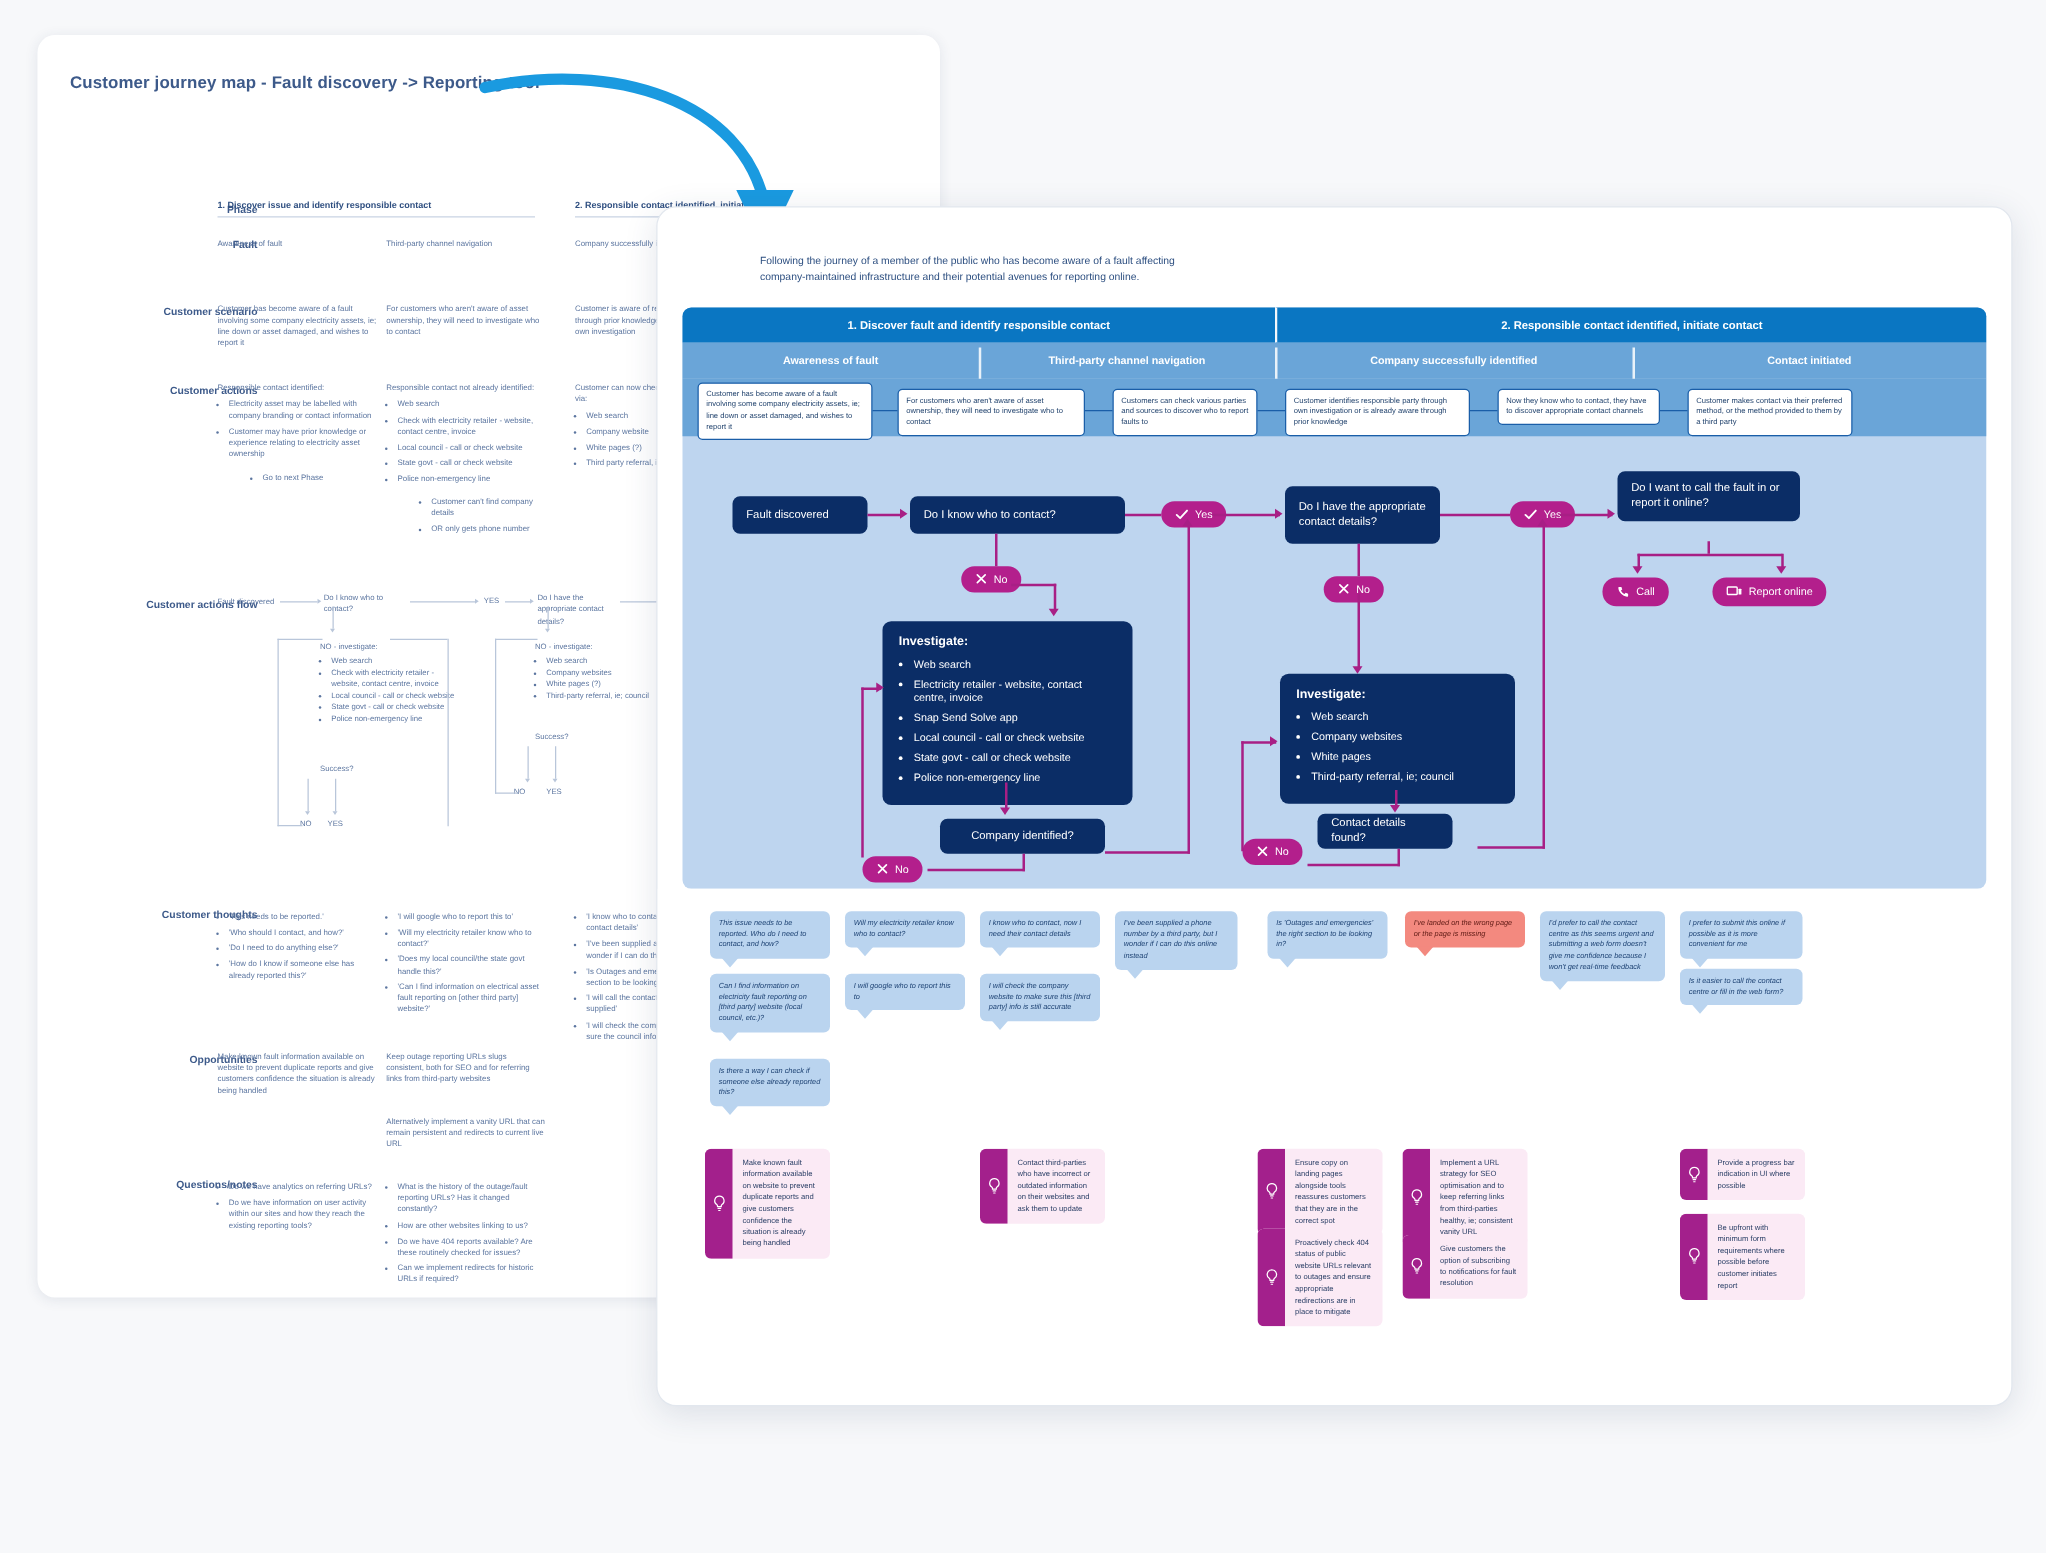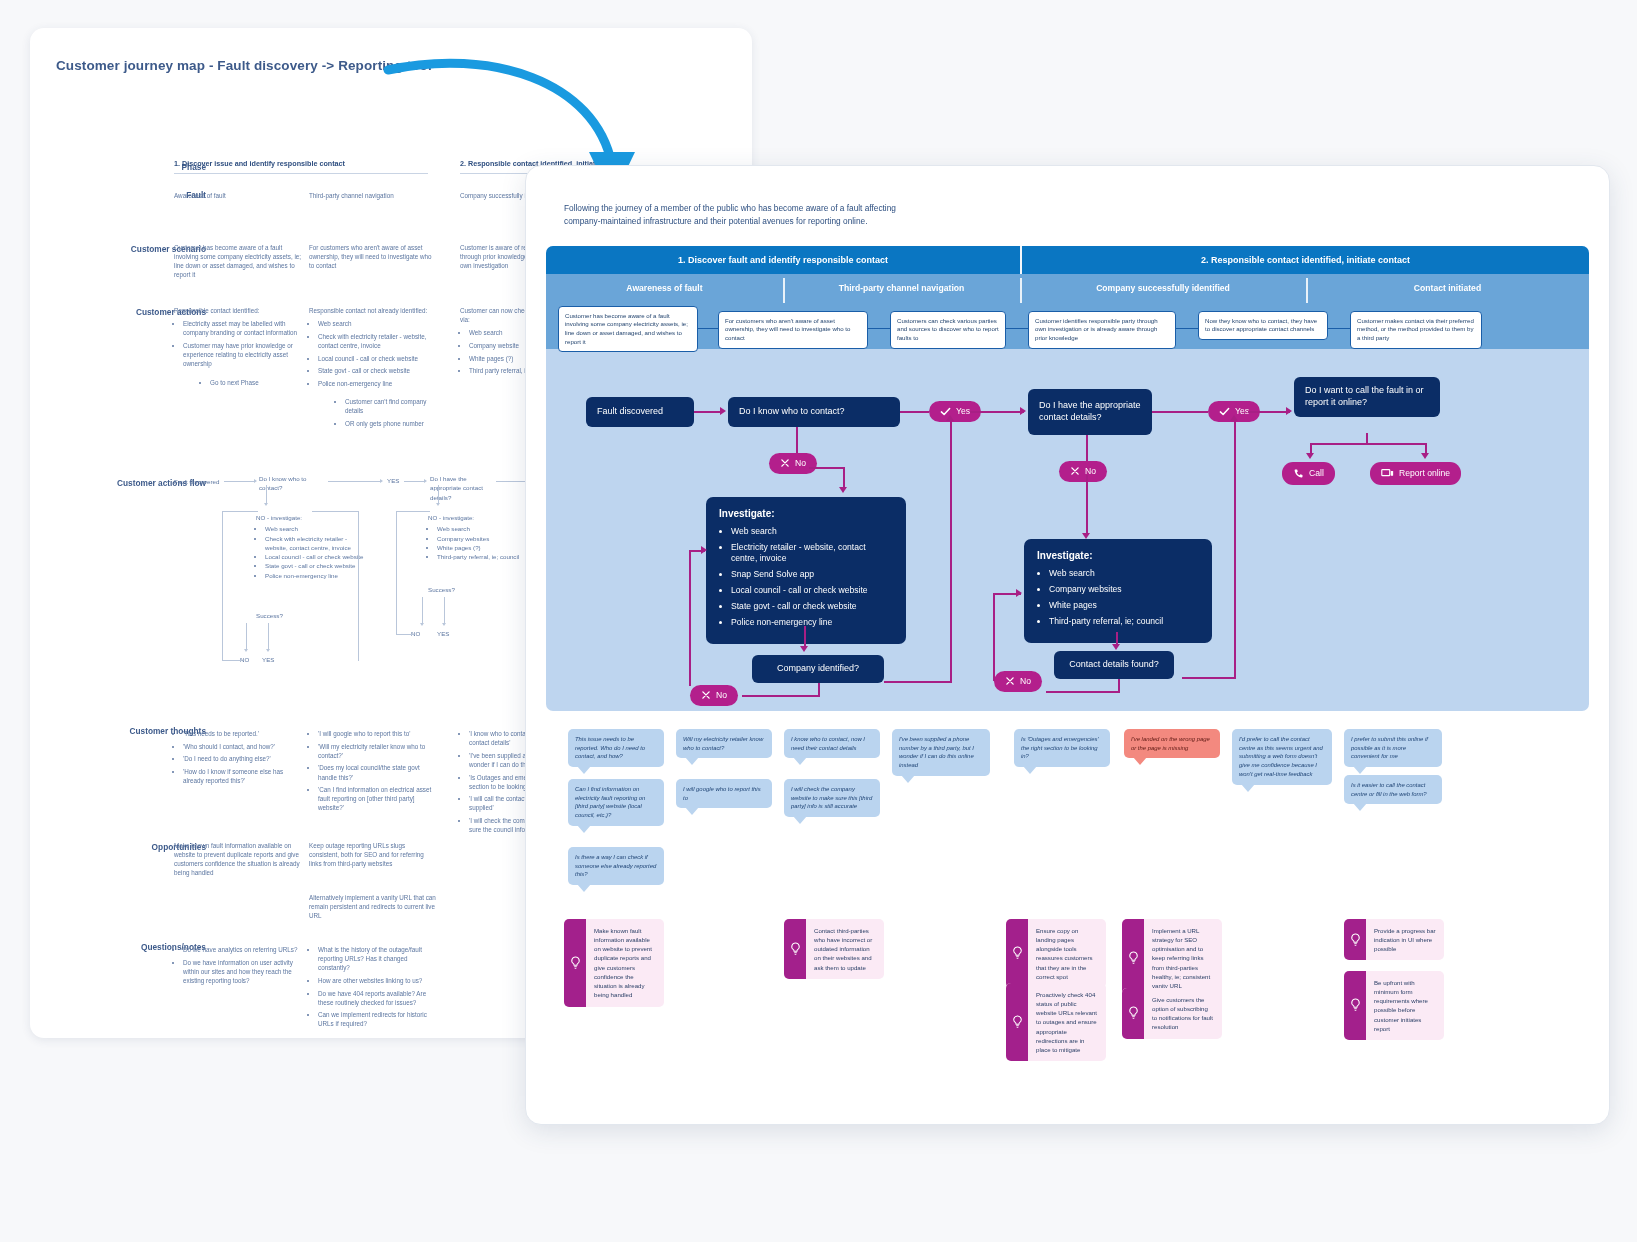--- a/index.html
+++ b/index.html
@@ -41,21 +41,21 @@
   
   #front-card{
     position:absolute; left:525px; top:165px; width:1085px; height:960px;
     background:#ffffff; border:1px solid #e2e7ee; border-radius:16px;
     box-shadow:0 6px 26px rgba(40,60,100,.13);
     overflow:hidden; z-index:10;
   }
   .fc-head{ padding:28px 38px 12px 38px; position:relative;}
   .fc-eyebrow{ font-size:10.5px; color:#1c4a91; font-weight:normal;}
   .fc-title{ font-size:16.5px; font-weight:bold; color:#0f3c86; margin-top:7px;}
-  .fc-sub{ font-size:8.3px; color:#2d4f80; line-height:1.55; margin-top:8px; width:340px;}
+  .fc-sub{ font-size:8.3px; color:#2d4f80; line-height:1.55; margin-top:8px; width:340px;margin-left:44px;}
   .goals-box{
     position:absolute; right:30px; top:27px; width:172px;
     background:#cfe0f5; border-radius:7px; padding:10px 11px 12px 11px;
   }
   .goals-box h4{ font-size:9px; color:#123a7d; margin-bottom:7px;}
   .goals-box ul{ margin-left:10px;}
   .goals-box li{ font-size:6.1px; color:#1a4179; line-height:1.5; margin-bottom:7px;}
 
   
   .band{ position:relative; background:#bed5ef; margin-top:6px; height:465px;}
@@ -412,21 +412,21 @@
         <ul>
           <li>Web search</li>
           <li>Company websites</li>
           <li>White pages</li>
           <li>Third-party referral, ie; council</li>
         </ul>
       </div>
 
       <div class="mline" style="left:570px; top:283px; width:2px; height:14px;"></div>
       <div class="mav" style="left:566px; top:295px;"></div>
-      <div class="nodenavy" style="left:508px; top:302px; width:120px; height:28px; justify-content:center;">Contact details found?</div>
+      <div class="nodenavy" style="left:508px; top:302px; width:108px; height:28px; justify-content:center;">Contact details found?</div>
 
       <div class="mline" style="left:572px; top:330px; width:2px; height:14px;"></div>
       <div class="mline" style="left:500px; top:342px; width:74px; height:2px;"></div>
       <div class="pill" style="left:448px; top:322px;">
         <svg width="10" height="10" viewBox="0 0 16 16">
             <path d="M3 3 L13 13 M13 3 L3 13" stroke="#fff" stroke-width="2.2" stroke-linecap="round"></path>
           </svg>
         <span>No</span>
       </div>
       <div class="mline" style="left:447px; top:244px; width:2px; height:88px;"></div>

